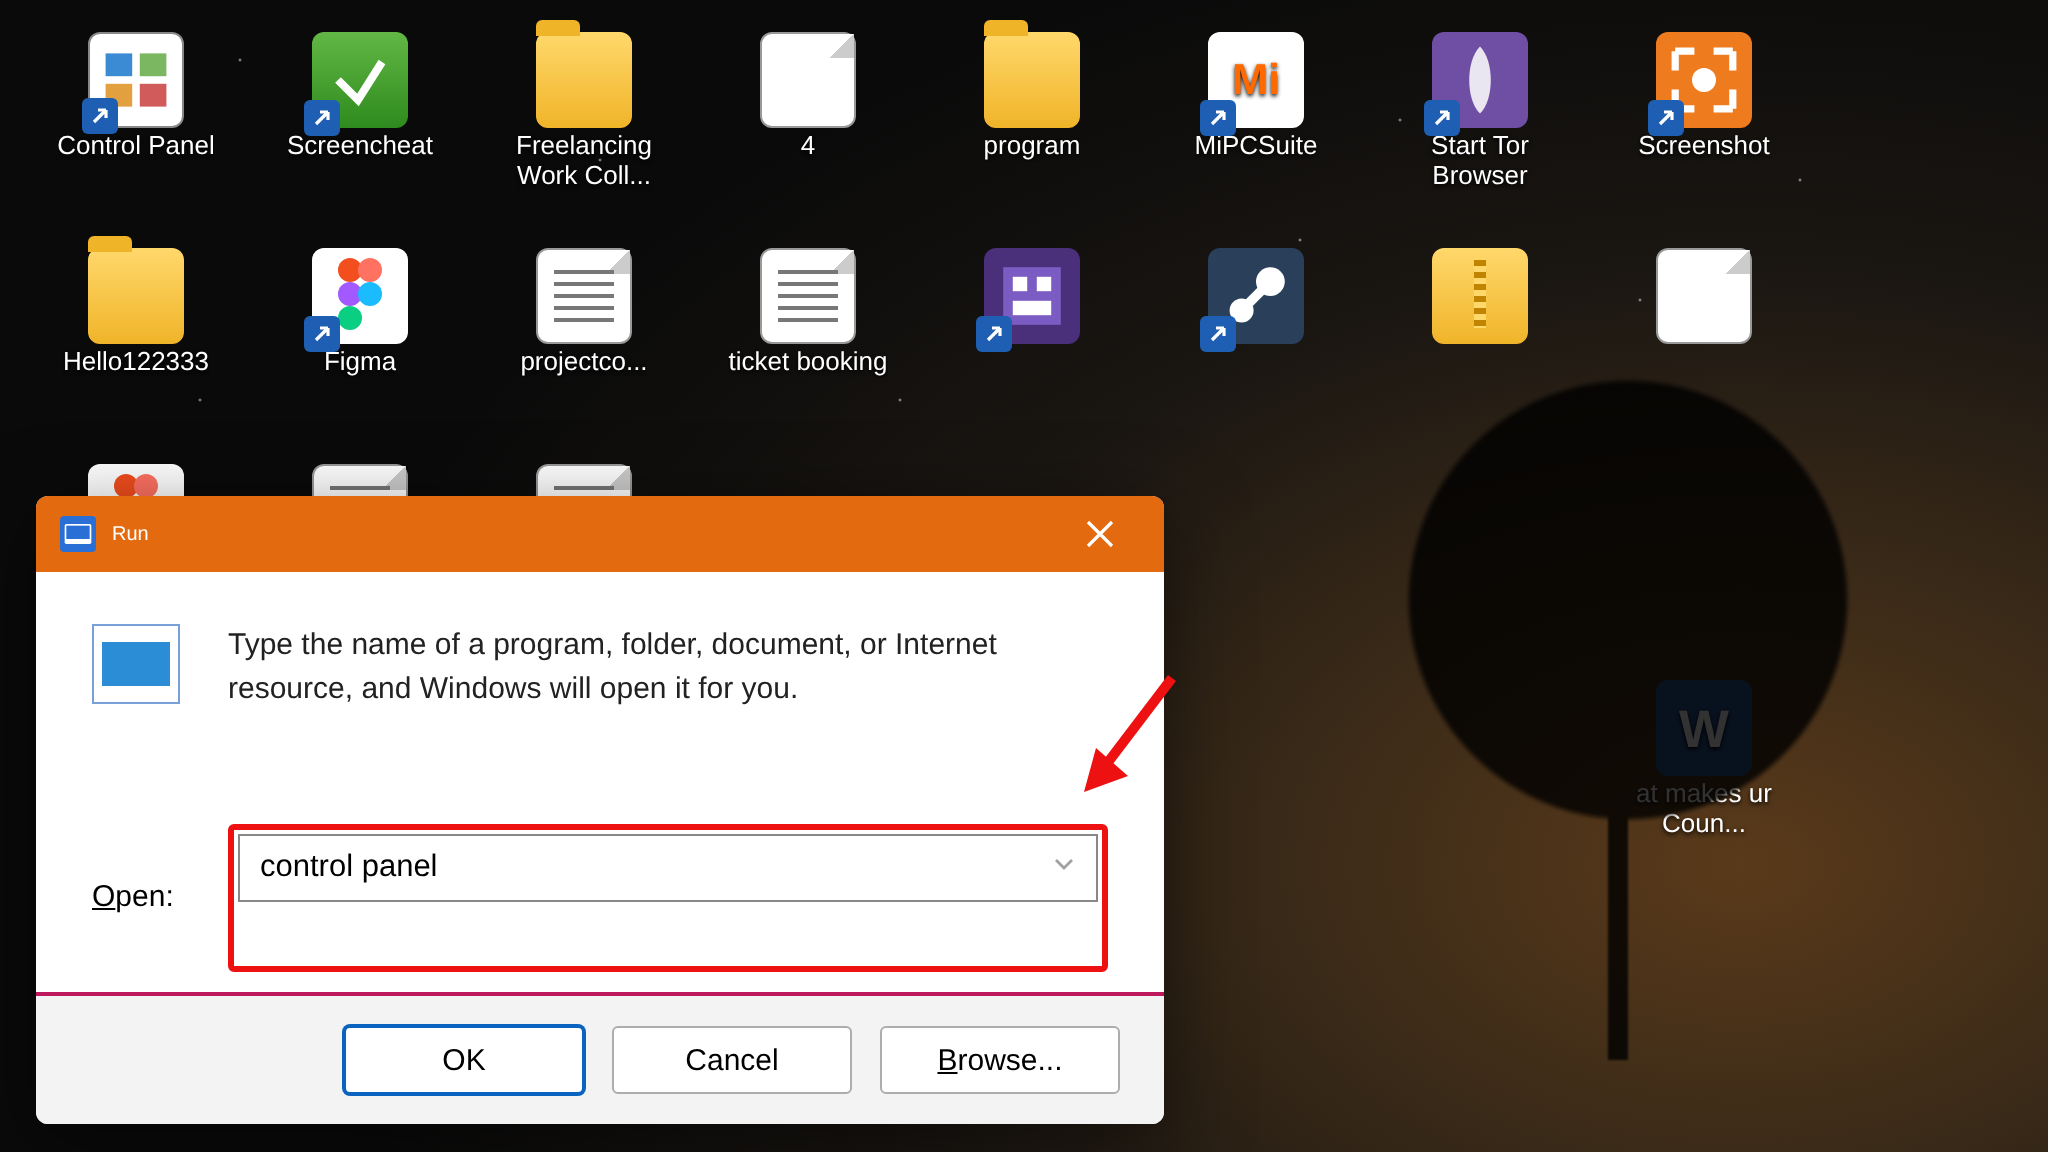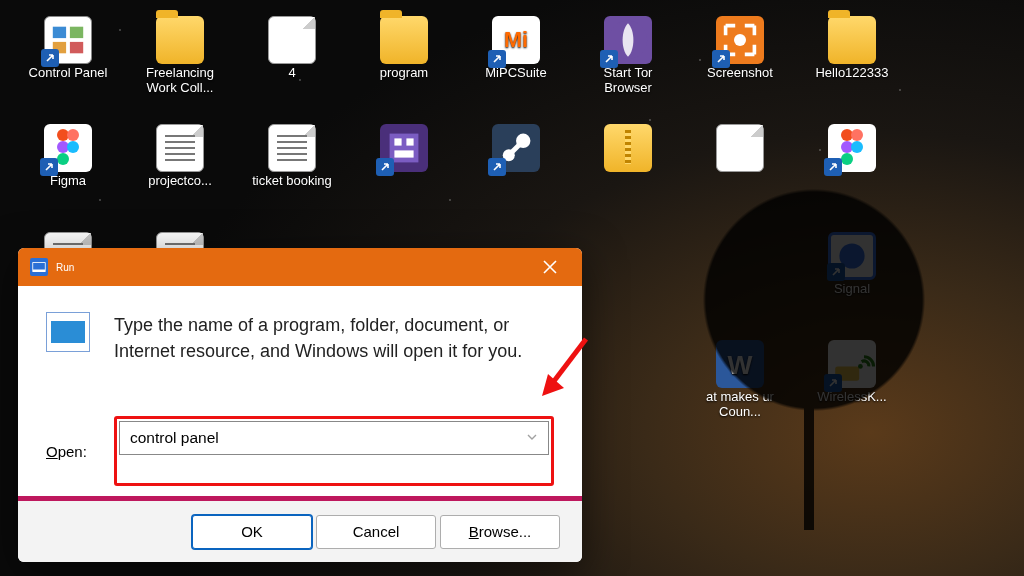--- a/index.html
+++ b/index.html
@@ -103,34 +103,34 @@
   .run-title{
     background:#e46a10; color:#fff; height:38px; border-radius:6px 6px 0 0;
     display:flex; align-items:center; padding:0 12px; font-size:10px;
   }
   .run-title .ticon{width:18px;height:18px;margin-right:8px;background:#2a6fd6;display:flex;align-items:center;justify-content:center;border-radius:2px;}
   .run-title .ticon svg{width:14px;height:10px;}
   .run-title .x{margin-left:auto;width:40px;height:38px;display:flex;align-items:center;justify-content:center;cursor:pointer;}
   .run-body{padding:26px 28px 10px 28px; display:grid; grid-template-columns:54px 1fr; column-gap:14px; row-gap:26px; flex:1;}
   .run-icon{width:44px;height:40px;border:1px solid #7aa0d8;background:#fff;display:flex;align-items:center;justify-content:center;}
   .run-icon div{width:34px;height:22px;background:#2a8dd6;}
-  .run-desc{font-size:18px;line-height:1.45;color:#222;}
+  .run-desc{font-size:15px;line-height:1.45;color:#222;}
   .open-label{font-size:15px;align-self:center;}
   .open-label span{text-decoration:underline;}
   .open-field{
     border:3px solid #e11; border-radius:3px; padding:2px; position:relative;
   }
   .open-field .inner{
     border:1px solid #888; height:34px; display:flex; align-items:center; padding:0 10px;
     font-size:15.5px; background:#fff;
   }
   .open-field .chev{margin-left:auto;opacity:.55;}
   .run-buttons{
-    background:#f3f3f3; border-top:5px solid #be185d; height:66px;
-    display:flex; align-items:center; justify-content:flex-end; gap:4px; padding:0 22px;
+    background:#f3f3f3; border-top:2px solid #be185d; height:66px;
+    display:flex; align-items:center; justify-content:flex-end; gap:14px; padding:0 22px;
     border-radius:0 0 6px 6px;
   }
   .btn{
     min-width:120px; height:34px; background:#fff; border:1px solid #adadad;
     display:flex; align-items:center; justify-content:center; font-size:15px;
     cursor:pointer; border-radius:3px;
   }
   .btn.hover{border-color:#0a64bf; box-shadow:0 0 0 1px #0a64bf;}
   .btn .ul{text-decoration:underline;}
 
@@ -150,20 +150,33 @@
             <rect x="4" y="22" width="14" height="12" fill="#e2a03f"></rect>
             <rect x="22" y="22" width="14" height="12" fill="#d15b5b"></rect>
           </svg>
           <span class="badge">
             <svg viewBox="0 0 12 12">
               <path d="M3 9 L9 3 M9 3 H5 M9 3 V7" stroke="#fff" stroke-width="1.6" fill="none"></path>
             </svg>
           </span>
         </div>
         <div class="label">Control Panel</div>
+      </div>
+      <div class="icon">
+        <div class="glyph g-app">
+          <svg viewBox="0 0 30 30">
+            <path d="M4 15 L14 25 L26 6" stroke="#fff" stroke-width="4" fill="none"></path>
+          </svg>
+          <span class="badge">
+            <svg viewBox="0 0 12 12">
+              <path d="M3 9 L9 3 M9 3 H5 M9 3 V7" stroke="#fff" stroke-width="1.6" fill="none"></path>
+            </svg>
+          </span>
+        </div>
+        <div class="label">Screencheat</div>
       </div>
       <div class="icon">
         <div class="glyph g-folder"></div>
         <div class="label">Freelancing Work Coll...</div>
       </div>
       <div class="icon">
         <div class="glyph g-file"></div>
         <div class="label">4</div>
       </div>
       <div class="icon">

